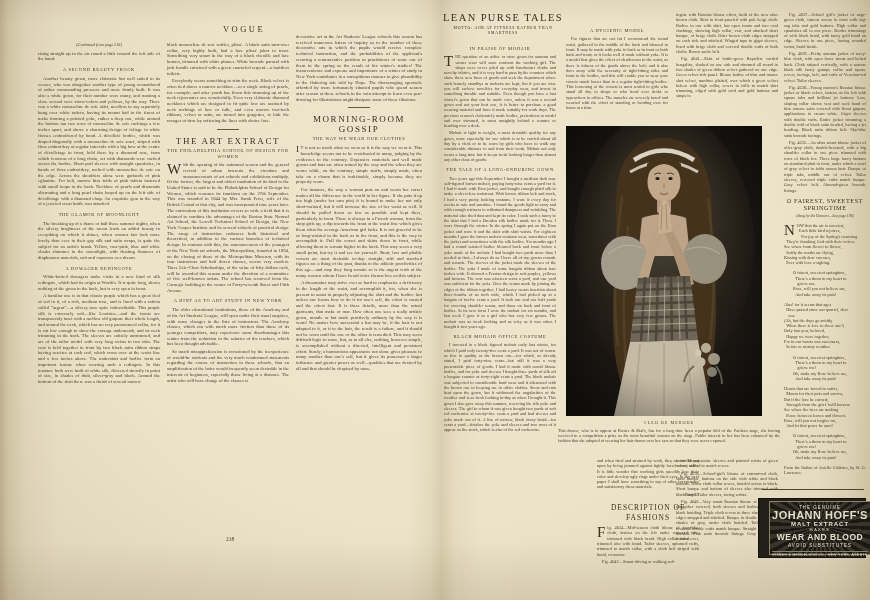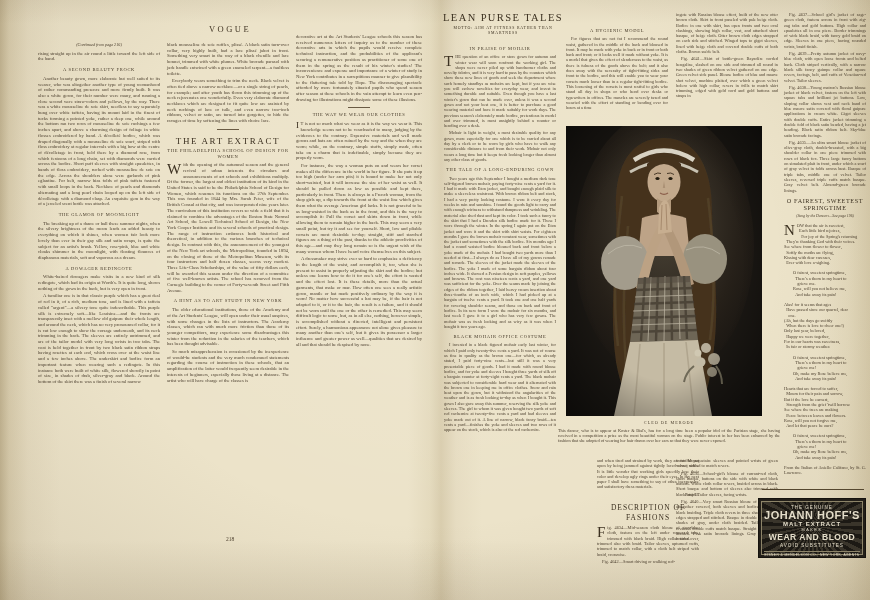--- a/index.html
+++ b/index.html
@@ -42,35 +42,35 @@
   .photo svg{display:block;width:100%;height:100%;}
   .caption{position:absolute;left:558px;top:420px;width:222px;}
   .capname{text-align:center;font-size:4.2px;letter-spacing:1px;color:#4a3e2d;margin-bottom:2.5px;}
   .captext{font-size:4.3px;line-height:5.4px;text-align:justify;}
   .adrule{position:absolute;left:762px;top:489px;width:102px;border-top:1.2px solid #55472f;}
   .ad{position:absolute;left:758px;top:498px;width:108px;height:60px;
       background:#231f19;border:1px solid #16130e;padding:2px;box-sizing:border-box;}
   .ad .inner{width:100%;height:100%;box-sizing:border-box;border:1px solid #8d8468;
       background:repeating-conic-gradient(from 0deg at 50% 46%, #1c1914 0deg 5deg, #3a352b 5deg 10deg);
       display:flex;flex-direction:column;align-items:center;justify-content:flex-start;
-      font-family:"Liberation Sans","DejaVu Sans",sans-serif;color:#e4ddc9;text-align:center;}
+      font-family:"Liberation Sans","DejaVu Sans",sans-serif;color:#e4ddc9;text-align:center;margin-left:8px;}
   .ad .l1{font-size:4.5px;letter-spacing:1px;margin-top:3px;}
   .ad .brand{font-size:11px;font-weight:bold;letter-spacing:0.5px;line-height:11px;}
   .ad .prod{font-size:6px;font-weight:bold;letter-spacing:1px;line-height:7px;}
   .ad .makes{font-size:3.8px;letter-spacing:1.5px;line-height:5px;}
   .ad .l2{font-size:8.5px;font-weight:bold;letter-spacing:0.5px;line-height:9.5px;}
   .ad .l3{font-size:4.6px;letter-spacing:1px;line-height:6px;}
   .ad .foot{font-size:3.3px;letter-spacing:0.4px;margin-top:2px;border-top:0.8px solid #8d8468;width:96%;padding-top:1.5px;}
 </style>
 </head>
 <body>
 
 <div class="vign"></div>
 
-<div class="runhead" style="left:38px;top:24px;width:384px;">VOGUE</div>
+<div class="runhead" style="left:52px;top:24px;width:384px;">VOGUE</div>
 
 <div class="col lp" style="left:38px;top:42px;width:122px;">
   <p class="contnote">(Continued from page 216)</p>
   <p class="noind">rising straight up in the air round a little toward the left side of the band.</p>
   <p class="subhead">A SECOND BEAUTY FROCK</p>
   <p>Another beauty gown, more elaborate but well suited to its wearer, who was altogether another type of young womanhood of rather commanding presence and more firmly built. It was also a white gown, for their number were many, and running a close second were straw-colors and yellows, by the way. There was a white mousseline de soie skirt, needless to say separately hung over white taffeta, having its mount laid in the finest of tucks forming a pointed yoke, rather a deep one, while around the bottom ran two rows of mousseline de soie ruchings a few inches apart, and above a charming design of foliage in white flosses embroidered by hand. A décolleté bodice, which was draped diagonally with a mousseline de soie scarf, striped with floss embroidery at regular intervals with a big bow at the centre of décolletage in front, held there by a diamond rose, from which festoons of a long chain, set with diamonds were carried across the bodice. Short puff sleeves with straight epaulettes, in bands of floss embroidery, ruched with mousseline de soie on the edge. Across the shoulders alone were garlands of pink eglantine. For belt, narrow bias folds of pink taffeta fastened with small loops in the back. Necklace of pearls and diamonds alternating and a long pearl chain looped up on the left side of décolletage with a diamond clasp. An exquisite gem in the way of a jeweled scent bottle was attached.</p>
   <p class="subhead">THE GLAMOR OF MOONLIGHT</p>
   <p>The breaking up of a dance or ball these summer nights, when the silvery brightness of the moon lends an added beauty to everything on which it shines, when women fair look more lovely than ever in their gay silk and satin wraps, is quite the subject for an artist's brush. Yellow, rose-pink, blue and white cloaks shimmer in the moonlight, with floating flounces of diaphanous materials, soft and vaporous as a dream.</p>
   <p class="subhead">A DOWAGER REDINGOTE</p>
   <p>White-haired dowagers make visits in a new kind of silk redingote, which had its origin at Worth's. It is quite long, shows nothing of the gown in the back, but is very open in front.</p>
@@ -85,20 +85,21 @@
   <p class="subhead" style="margin-top:1px;">THE PHILADELPHIA SCHOOL OF DESIGN FOR WOMEN</p>
   <p class="noind"><span class="dropcap">W</span><span>ith the opening of the autumnal season and the general revival of urban interests the circulars and announcements of art schools and exhibitions multiply. Of the former, the largest and oldest institution of its kind in the United States is said to be the Philadelphia School of Design for Women, which resumes its functions on the 27th September. This was founded in 1844 by Mrs. Sarah Peter, wife of the British Consul at that city, and was incorporated nine years later. The curriculum of this institution covers so wide a field that it is claimed to combine the advantages of the Boston State Normal Art School, the Lowell Technical School of Design, the New York Cooper Institute and its several schools of practical design. The range of instruction embraces both historical and theoretical, in addition to the various branches of technical design. In contrast with this, the announcement of the youngest of the New York art schools, the Metropolitan, founded in 1894, on the closing of those of the Metropolitan Museum, with its four instructors and half dozen classes, seems very modest. Three Life-Class Scholarships, of the value of fifty dollars each, will be awarded this season under the direction of a committee of five well-known artists. The school has removed from the Carnegie building to the corner of Forty-seventh Street and Fifth Avenue.</span></p>
   <p class="subhead">A HINT AS TO ART STUDY IN NEW YORK</p>
   <p>The older educational institutions, those of the Academy and of the Art Students' League, will open under their usual auspices, with some changes in the lists of instructors. The Academy classes, which ran with much more friction than those of its younger competitors, may experience some disadvantages this winter from the reduction in the salaries of the teachers, which has been thought advisable.</p>
   <p>So much misapprehension is occasioned by the inexperience of would-be students and the very much condemned statements regarding the course of instruction in these schools, that an amplification of the latter would frequently seem desirable in the interests of beginners, especially those living at a distance. The artist who will have charge of the classes is</p>
 </div>
 
 <div class="col lp" style="left:296px;top:34px;width:126px;">
   <p class="noind">decorative art at the Art Students' League schools this season has received numerous letters of inquiry as to the number of these decorative arts in which the pupils would receive complete technical instruction, and the probabilities of the applicant's securing a remunerative position as practitioner of some one of them in the spring as the result of his winter's studies! The inconvenience and expense and importance of a winter of study in New York contributes in a surreptitious manner to give plausibility to the flattering tale told by Hope. The discouraging spectacle afforded by more fortunately situated pupils who spend season after season at these schools in the vain attempt to learn even pen-drawing for illustrations might dissipate some of these illusions.</p>
   <div class="rule"></div>
+  <p class="bighead">MORNING-ROOM GOSSIP</p>
   <p class="subhead" style="margin-top:1px;">THE WAY WE WEAR OUR CLOTHES</p>
   <p class="noind"><span class="dropcap d2">I</span><span>T is not so much what we wear as it is the way we wear it. This knowledge seems not to be vouchsafed to many, judging by the evidences to the contrary. Expensive materials and well made gowns and hats are often ruined by the way and the when they are worn; while, on the contrary, simple stuffs, simply made, often take on a charm that is indefinable, simply because they are properly worn.</span></p>
   <p>For instance, the way a woman puts on and wears her corset makes all the difference in the world in her figure. If she puts it up too high (under her arm pits) it is bound to make her not only short-waisted, but it will increase the size of her waist as well. It should be pulled down as low as possible and kept there, particularly in front. There is always in a French woman, from the shop girls up, a dip towards the front at the waist line which gives them what the average American girl lacks. It is not graceful to be as long-waisted in the back as in the front, and this is the way to accomplish it: Pull the corset and skirts down in front, while allowing them to remain higher in the back. This may seem a very small point, but try it and see for yourself. Short, low and pliable corsets are most desirable to-day; straight, stiff and starched figures are a thing of the past, thanks to the athletic proclivities of this age—and may they long remain so is the urgent wish of the many women whom I have heard voice themselves on this subject.</p>
   <p>A dressmaker may strive ever so hard to emphasize a deficiency in the length of the waist, and accomplish it, too, when she is present to assist in properly adjusting the skirt and the bodice; but unless one learns how to do it for one's self, the effort is wasted and the effect lost. It is these details, more than the actual garments, that make or mar. How often one sees a really artistic gown, mantle or hat made positively ordinary by the way it is worn! No matter how successful a hat may be, if the hair is not adapted to it, or it to the hair, the result is a failure, and it should not be worn until the one or the other is remedied. This may seem difficult logic to some, but, as in all else, nothing, however simple, is accomplished without a directed, intelligent and persistent effort. Surely, a harmonious appearance not alone gives pleasure to many another than one's self, but it gives its possessor a larger influence and greater power as well—qualities that are desired by all and that should be despised by none.</p>
 </div>
 
 <div class="pageno" style="left:38px;top:536px;width:384px;">218</div>
 
 <div class="titlehead" style="left:442px;top:12px;width:122px;">
   <div class="t">LEAN PURSE TALES</div>

